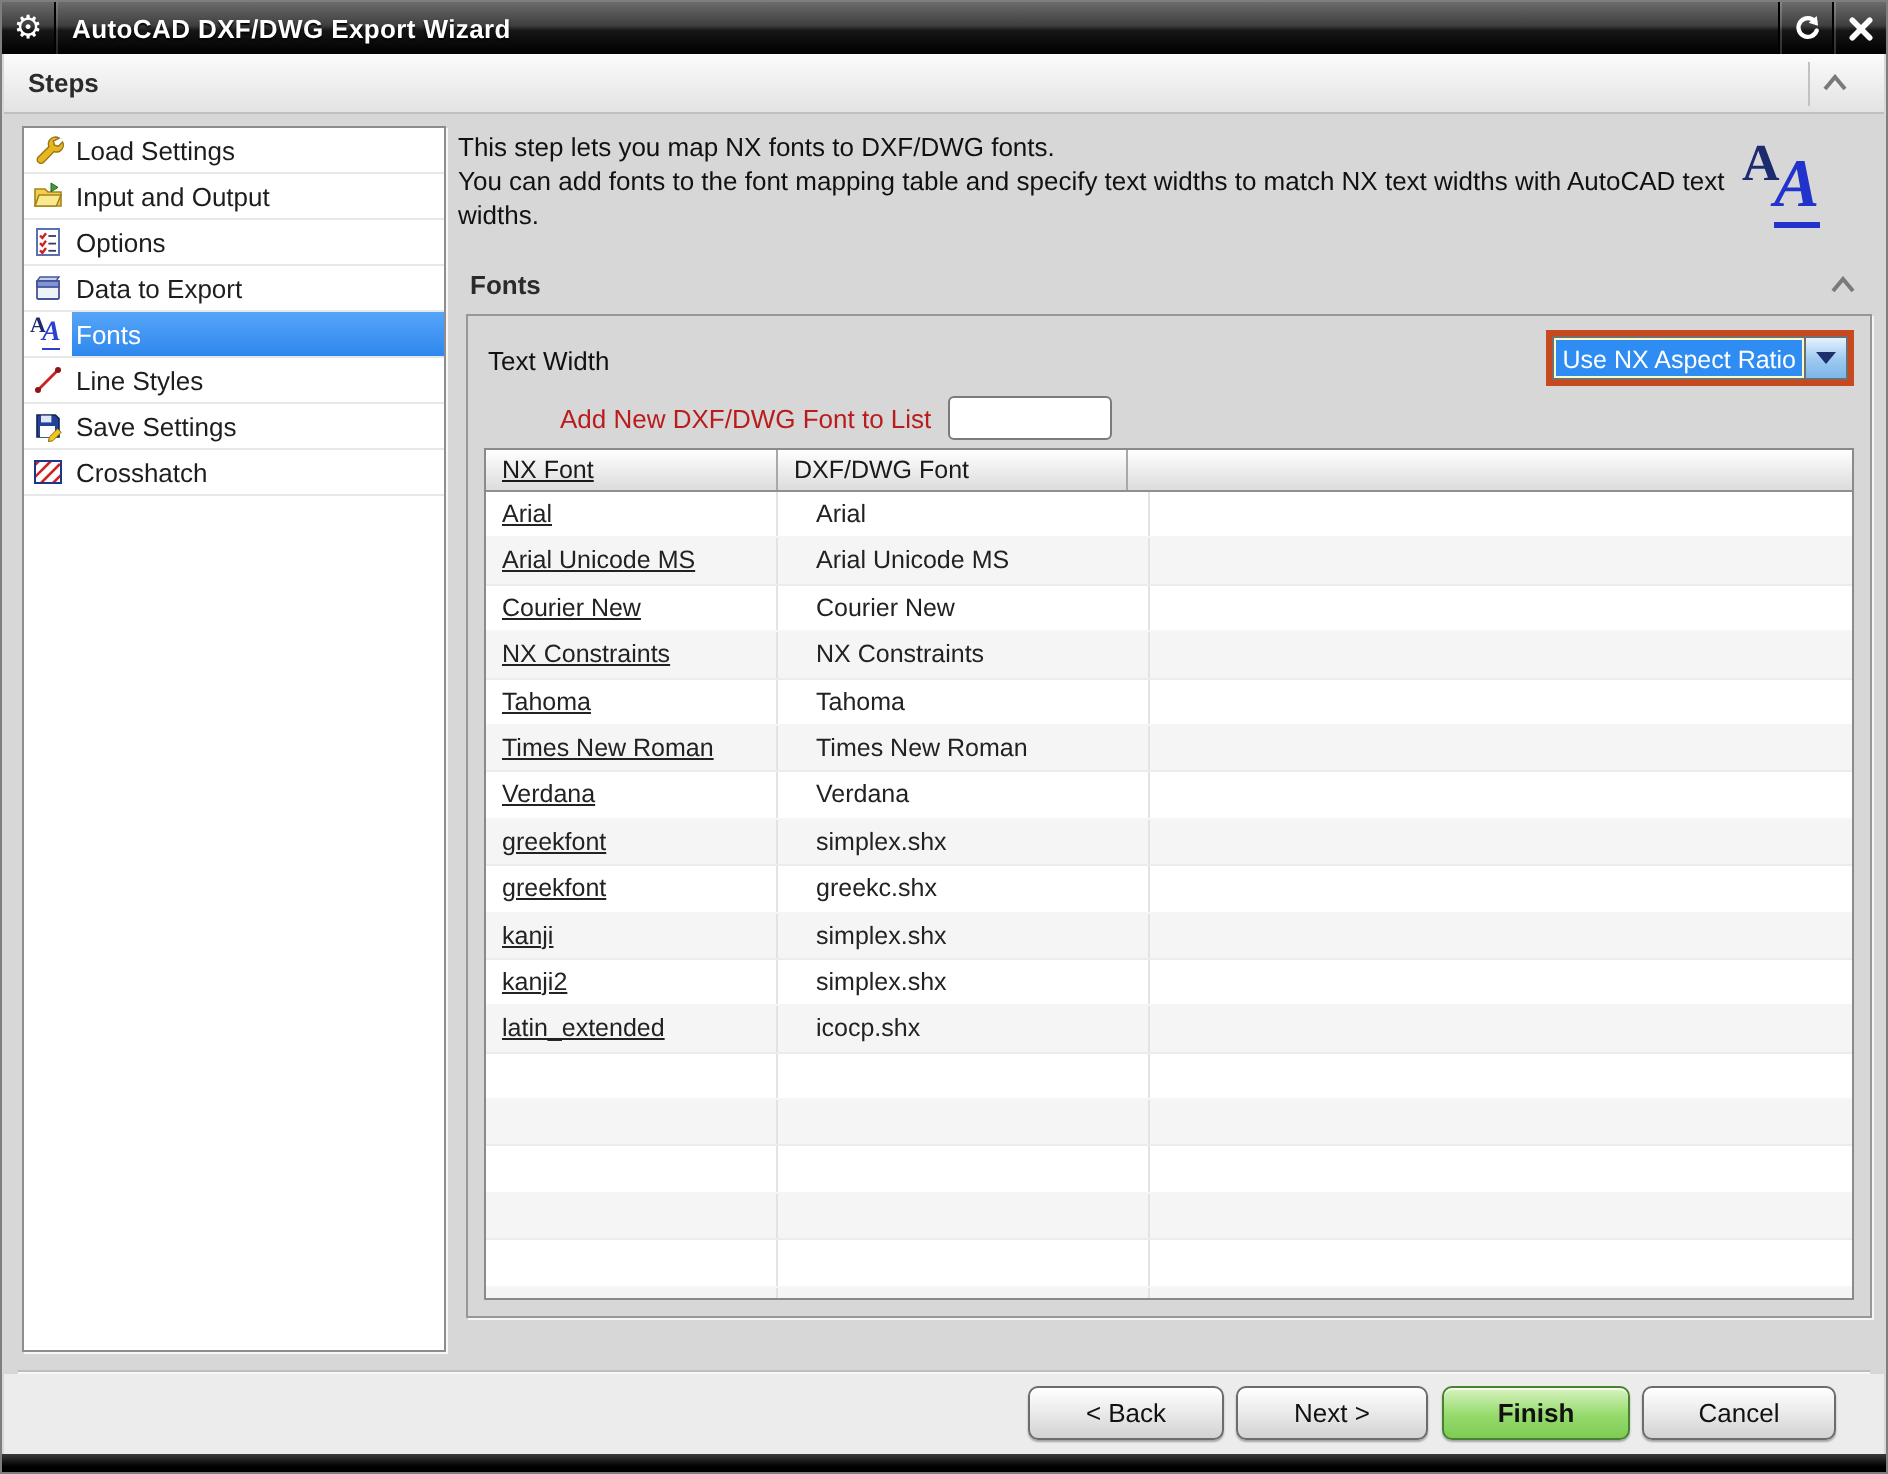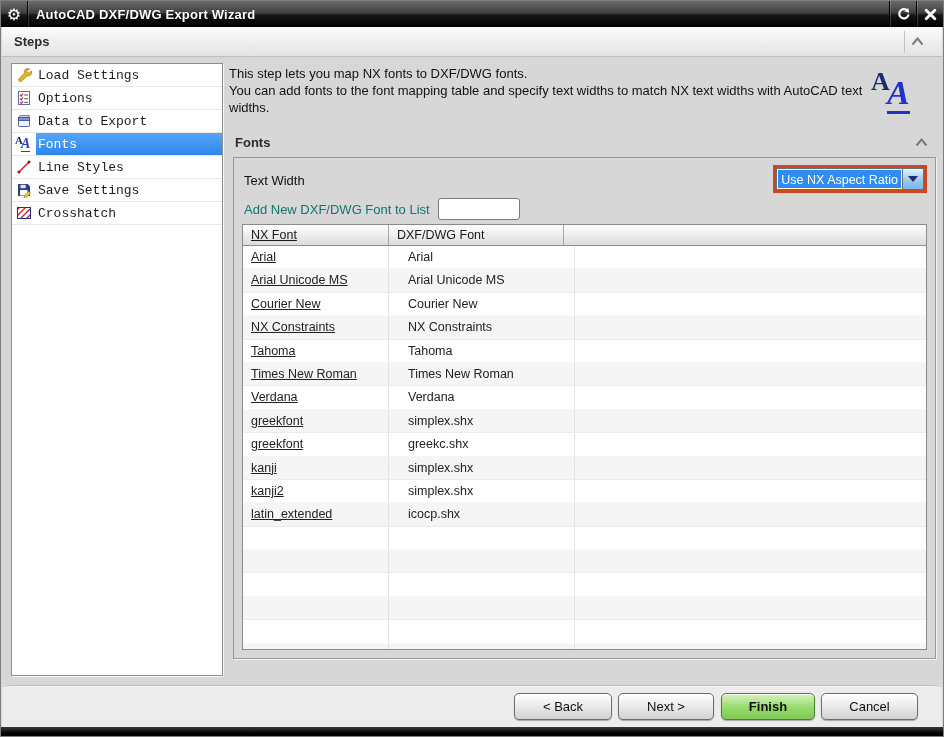--- a/index.html
+++ b/index.html
@@ -53,21 +53,21 @@
     box-shadow:1px 1px 0 rgba(255,255,255,.8);
   }
   .side-item {
     height:23px; display:flex; align-items:stretch; border-bottom:1px solid #e7e7e7;
     font-size:13px; color:#1d1d1d; cursor:default;
   }
   .side-item .ic {
     width:24px; display:flex; align-items:center; justify-content:center; flex:none;
     background:#fff;
   }
-  .side-item .lbl { flex:1; line-height:23px; padding-left:2px; white-space:nowrap;font-family:Liberation Mono, monospace; }
+  .side-item .lbl { flex:1; line-height:23px; padding-left:2px; white-space:nowrap; }
   .side-item.selected .lbl {
     background:linear-gradient(#56a5f8,#2e87ee); color:#fff;
   }
   .fonts-glyph { position:relative; width:18px; height:17px; }
   .fonts-glyph .a1 { position:absolute; left:0; top:-2px; font-size:11px; font-weight:bold; color:#1c2a6e; font-family:"Liberation Serif","DejaVu Serif",serif; }
   .fonts-glyph .a2 { position:absolute; left:6px; top:0px; font-size:14px; font-weight:bold; font-style:italic; color:#2b3fd0; border-bottom:1px solid #2b3fd0; line-height:15px; font-family:"Liberation Serif","DejaVu Serif",serif; }
 
   
   .desc {
     position:absolute; left:228px; top:64px; width:652px;
@@ -98,21 +98,21 @@
   .dd-value {
     font-size:12.5px; line-height:20px; padding:0 3px; margin:1px;
     background:#2f8cf2; color:#fff; white-space:nowrap;
   }
   .dd-btn {
     width:21px; border-left:1px solid #6f6f6f;
     background:linear-gradient(#e4f2fc,#9cc9f0 55%,#7eb6e8);
     display:flex; align-items:center; justify-content:center;
   }
   .row-addfont { position:absolute; left:10px; top:38px; height:26px; display:flex; align-items:center; }
-  .row-addfont .rlabel { font-size:13px; color:#0f766e; margin-right:8px; }
+  .row-addfont .rlabel { font-size:13px; color:#b91c1c; margin-right:8px;margin-left:36px; }
   .addfont-input {
     width:82px; height:22px; background:#fff; border:1px solid #7b7b7b; border-radius:3px;
     font-size:12.5px; padding:0 4px; outline:none;
   }
 
   
   .ftable {
     position:absolute; left:8px; top:66px; right:8px; bottom:8px;
     background:#fff; border:1px solid #8a8a8a;
     display:flex; flex-direction:column; overflow:hidden;
@@ -192,20 +192,30 @@
 
     <div class="side-item">
       <span class="ic">
         <svg width="16" height="16" viewBox="0 0 16 16">
             <path d="M13.6 2.1c-1.5-1-3.6-.7-4.7.8-.8 1-.9 2.3-.4 3.4L3.2 11.5c-.8.8-.8 1.9 0 2.6.7.7 1.9.7 2.6 0l5.3-5.3c1.1.4 2.4.2 3.3-.6 1.2-1 1.6-2.8.9-4.2l-2.1 2.1-2-.5-.5-2 2.9-1.5z" fill="#e8b71e" stroke="#96761a" stroke-width="0.7"></path>
           </svg>
       </span>
       <span class="lbl">Load Settings</span>
     </div>
 
+    <div class="side-item">
+      <span class="ic">
+        <svg width="16" height="16" viewBox="0 0 16 16">
+            <path d="M1.5 4.5h5L8 6h6.5V13h-13z" fill="#f3cd4e" stroke="#a5841c" stroke-width="0.8"></path>
+            <path d="M3.5 7.5h11L12.2 13H1.5z" fill="#fbe98f" stroke="#a5841c" stroke-width="0.8"></path>
+            <path d="M9.5 1.5l3.5 2.2-3.5 2.2z" fill="#3f9e3f" stroke="#246524" stroke-width="0.5"></path>
+          </svg>
+      </span>
+      <span class="lbl">Input and Output</span>
+    </div>
 
     <div class="side-item">
       <span class="ic">
         <svg width="16" height="16" viewBox="0 0 16 16">
             <rect x="2.5" y="1.5" width="11" height="13" fill="#fff" stroke="#5b6fb5" stroke-width="1"></rect>
             <path d="M4 4.8l1.2 1.2L7 3.6" stroke="#cc2222" stroke-width="1.2" fill="none"></path>
             <path d="M4 8.6l1.2 1.2L7 7.4" stroke="#cc2222" stroke-width="1.2" fill="none"></path>
             <path d="M4 12.2l1.2 1.2L7 11" stroke="#cc2222" stroke-width="1.2" fill="none"></path>
             <line x1="8.2" y1="5" x2="12" y2="5" stroke="#3a3a5c" stroke-width="0.9"></line>
             <line x1="8.2" y1="8.8" x2="12" y2="8.8" stroke="#3a3a5c" stroke-width="0.9"></line>

